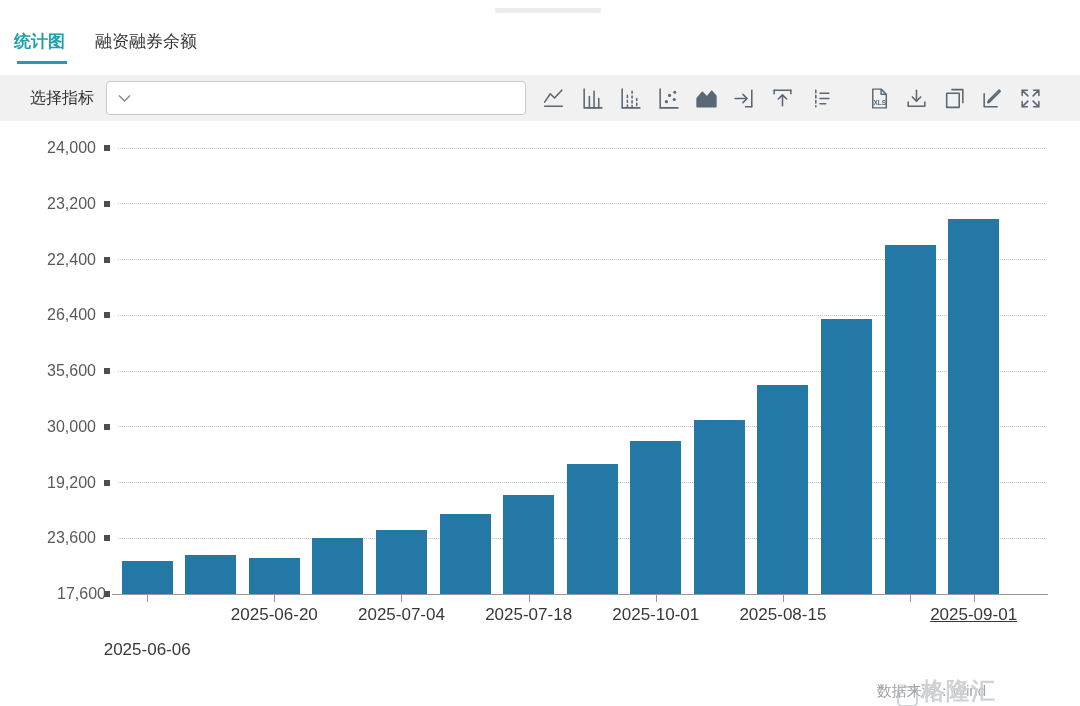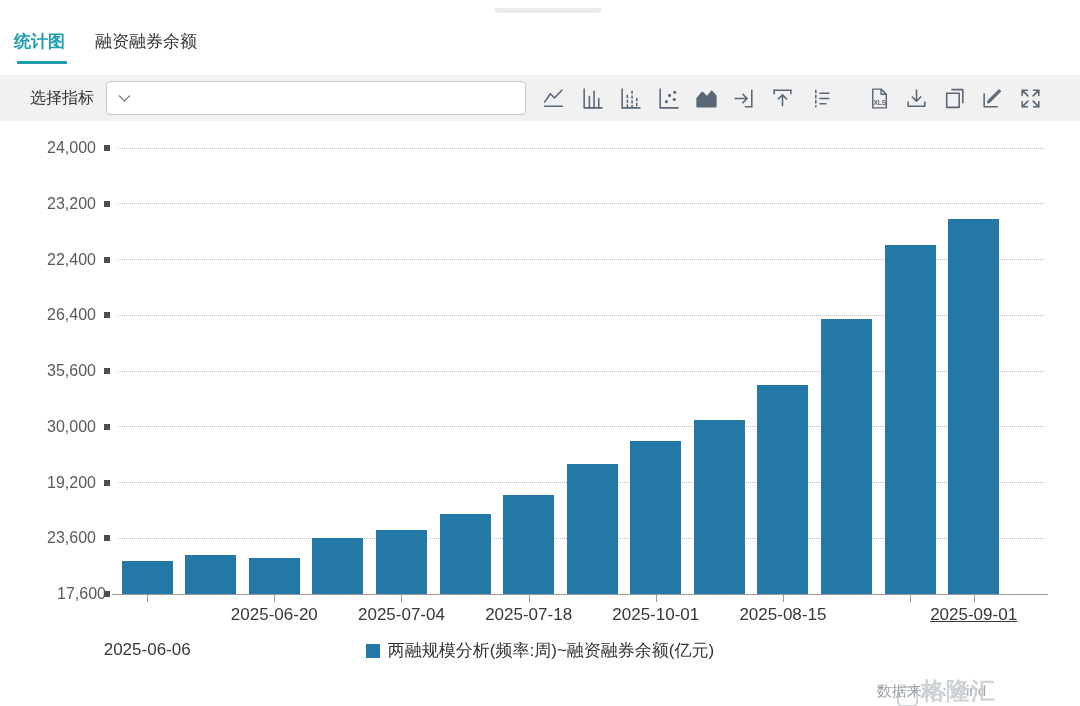--- a/index.html
+++ b/index.html
@@ -220,24 +220,20 @@
       <div class="x-tick" style="left: 973.61px; top: 587px;"></div>
       <div class="x-label" style="left: 72.2px; top: 597px; margin-top: 35px;">2025-06-06</div>
       <div class="x-label" style="left: 199.34px; top: 597px;">2025-06-20</div>
       <div class="x-label" style="left: 326.48px; top: 597px;">2025-07-04</div>
       <div class="x-label" style="left: 453.62px; top: 597px;">2025-07-18</div>
       <div class="x-label" style="left: 580.76px; top: 597px;">2025-10-01</div>
       <div class="x-label" style="left: 707.9px; top: 597px;">2025-08-15</div>
       <div class="x-label" style="left: 898.61px; top: 597px; text-decoration: underline;">2025-09-01</div>
     </div>
 
-  <div id="legend">
-    <span id="legend-swatch" style="background: rgb(36, 120, 166);"></span>
-    <span id="legend-label">两融规模分析(频率:周)~融资融券余额(亿元)</span>
-  </div>
 
   <div id="source">
     <span>数据来源：Wind</span>
     <div id="watermark">
       <span id="watermark-logo"></span>
       <span id="watermark-text">格隆汇</span>
     </div>
   </div>
 
 </div>

